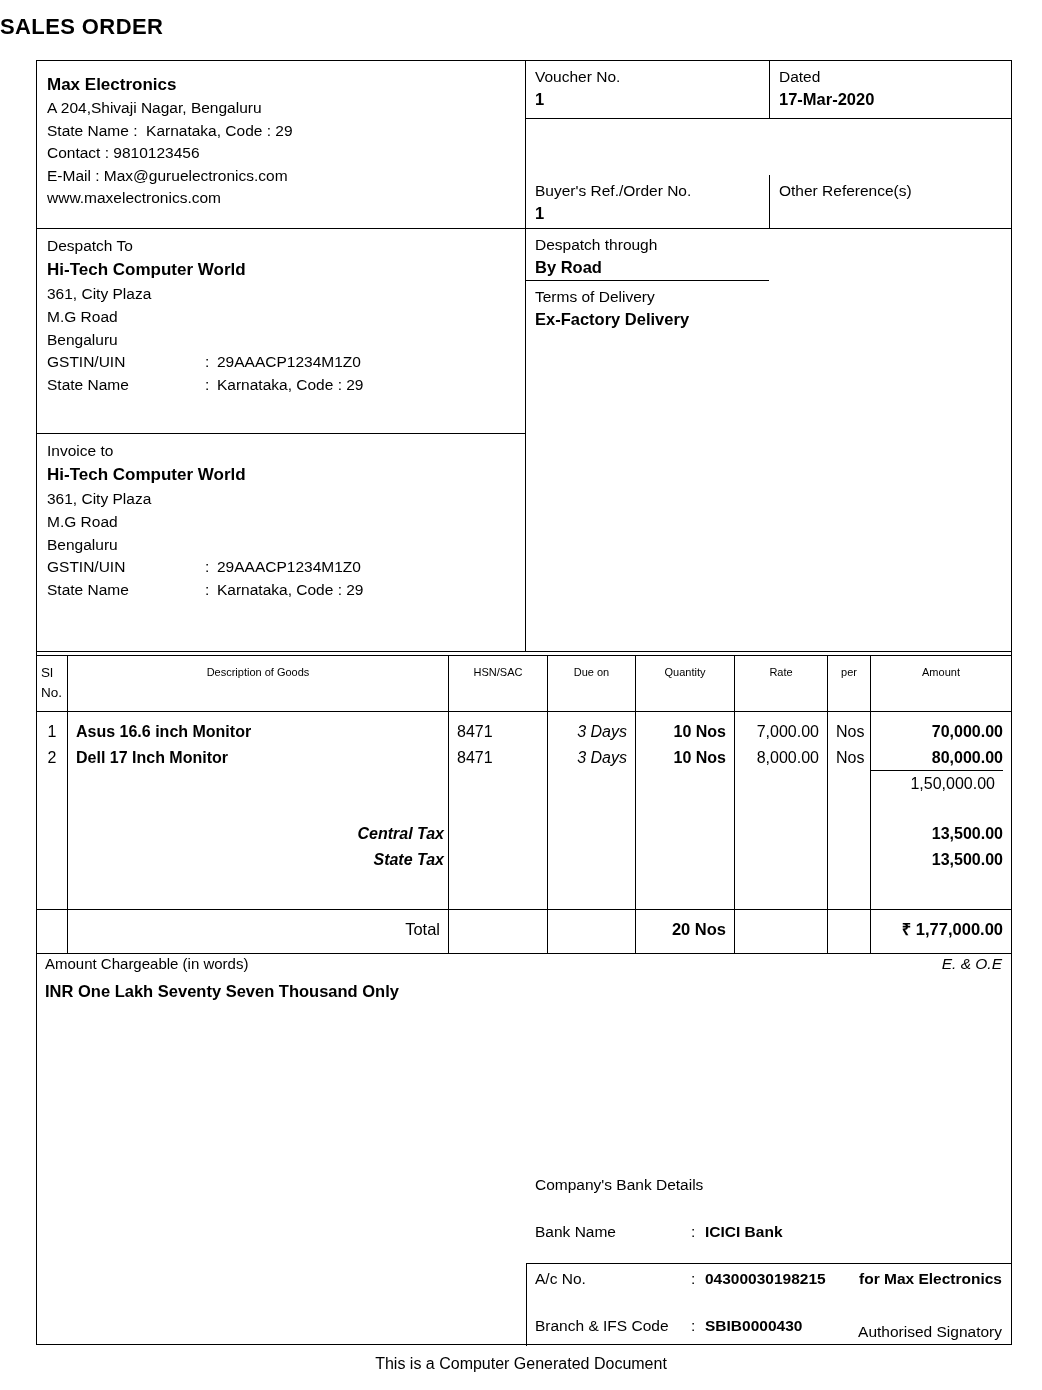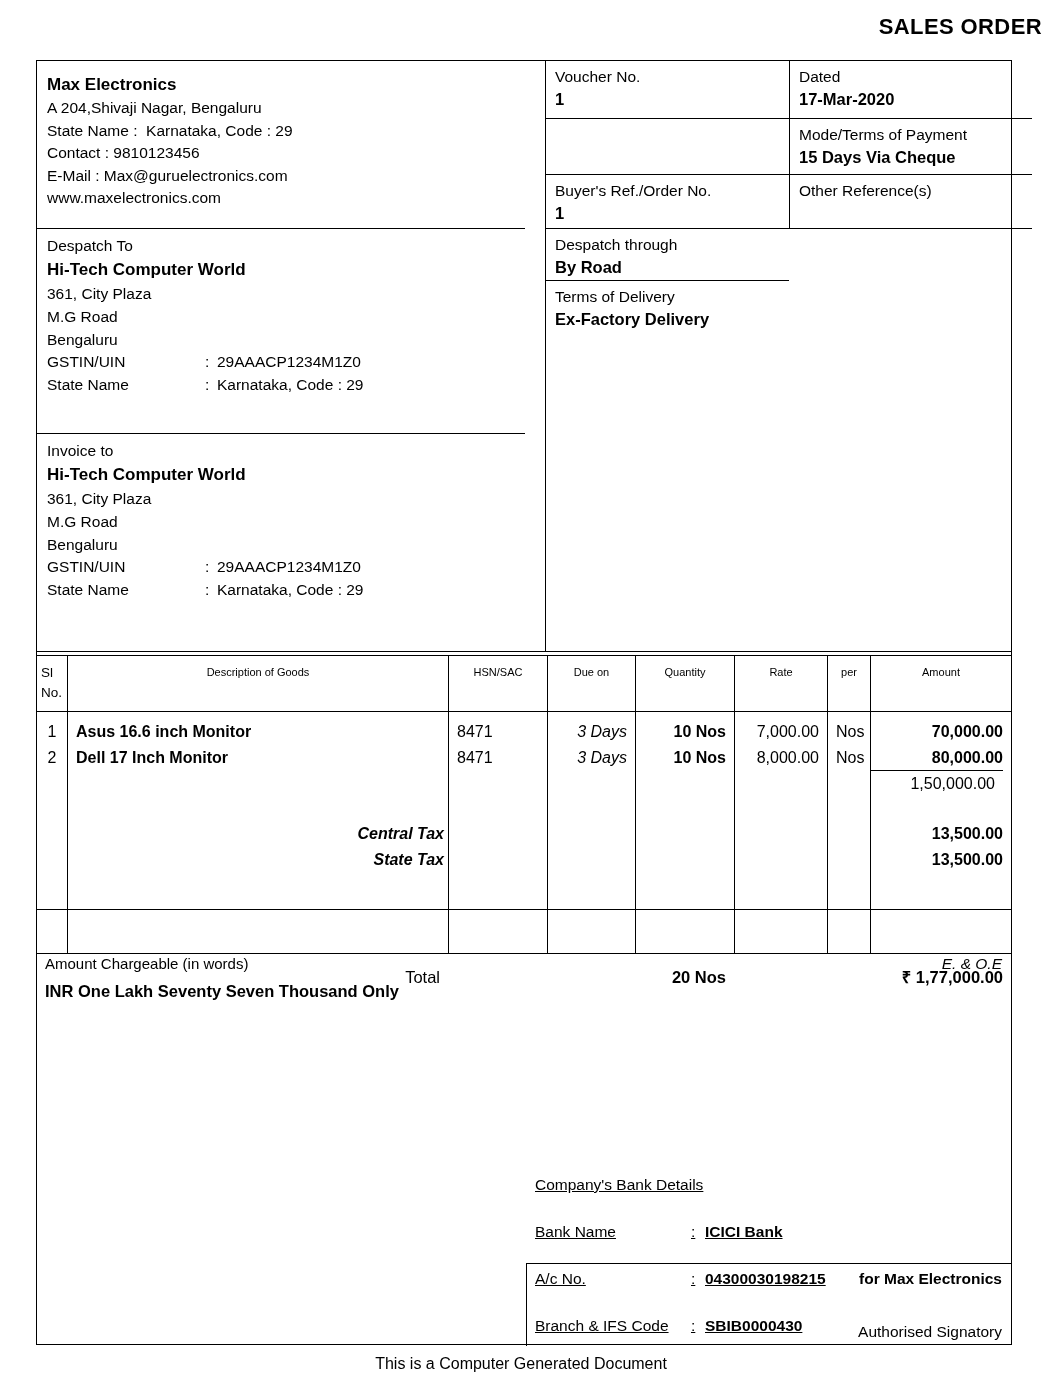--- a/index.html
+++ b/index.html
@@ -15,21 +15,21 @@
     width: 1042px;
     height: 1390px;
     background: #fff;
   }
 
   
   .doc-title {
     position: absolute;
     left: 0; top: 14px;
     width: 1042px;
-    text-align: right;
+    text-align: left;
     font-size: 22px;
     font-weight: bold;
     letter-spacing: 0.4px;
   }
 
   
   .frame {
     position: absolute;
     left: 36px; top: 60px;
     width: 976px; height: 1285px;
@@ -75,21 +75,21 @@
   .party-name { font-size: 17px; font-weight: bold; line-height: 26px; }
   .party-line { font-size: 15.5px; line-height: 22.8px; }
   .party-kv { font-size: 15.5px; line-height: 22.8px; display: flex; }
   .party-kv .k { width: 158px; flex: 0 0 158px; }
   .party-kv .sep { width: 12px; flex: 0 0 12px; }
   .party-kv .v { flex: 1 1 auto; }
 
   
   .right-col {
     position: absolute;
-    left: 508px; top: 0;
+    left: 488px; top: 0;
     width: 486px; height: 590px;
     border-left: 1.4px solid #000;
   }
   .rrow { position: absolute; left: 0; width: 486px; }
   .rcell {
     position: absolute; top: 0; height: 100%;
     padding: 5px 0 0 9px;
   }
   .rcell.left  { left: 0;   width: 243px; }
   .rcell.right { left: 243px; width: 243px; }
@@ -151,37 +151,36 @@
 
   .sub-line {
     margin-right: 8px;
     border-top: 1.2px solid #000;
   }
 
   .tax-label { font-size: 16px; line-height: 25.5px; height: 25.5px; padding-right: 4px; }
 
   .total-cell {
     position: absolute; top: 258px; width: 100%;
-    font-size: 16.5px; line-height: 30px; margin-top: 48px;
+    font-size: 16.5px; line-height: 30px;
   }
 
   
   .words {
     position: absolute; left: 0; top: 890px;
     width: 974px; height: 85px;
   }
   .words-cap { position: absolute; left: 8px; top: 4px; font-size: 15px; }
   .eoe { position: absolute; right: 9px; top: 4px; font-size: 15.5px; font-style: italic; }
   .words-val { position: absolute; left: 8px; top: 31px; font-size: 16.5px; font-weight: bold; }
 
   
   .bank {
     position: absolute; left: 489px; top: 1112px;
     width: 485px;
-    text-decoration: underline;
   }
   .bank-cap { font-size: 15.5px; line-height: 23px; padding-left: 9px; }
   .bank-kv { font-size: 15.5px; line-height: 23px; padding-left: 9px; display: flex; margin-top: 24px; }
   .bank-kv .k { width: 156px; flex: 0 0 156px; }
   .bank-kv .sep { width: 14px; flex: 0 0 14px; }
   .bank-kv .v { font-weight: bold; }
 
   .sign-box {
     position: absolute; left: 489px; top: 1202px;
     width: 485px; height: 83px;
@@ -268,27 +267,20 @@
         <div class="rcell left hdiv-bottom">
           <div class="rlabel">Voucher No.</div>
           <div class="rvalue">1</div>
         </div>
         <div class="rcell right vdiv hdiv-bottom">
           <div class="rlabel">Dated</div>
           <div class="rvalue">17-Mar-2020</div>
         </div>
       </div>
 
-      <div class="rrow" style="top:58px; height:56px;">
-        <div class="rcell left hdiv-bottom"></div>
-        <div class="rcell right vdiv hdiv-bottom">
-          <div class="rlabel">Mode/Terms of Payment</div>
-          <div class="rvalue">15 Days Via Cheque</div>
-        </div>
-      </div>
 
       <div class="rrow" style="top:114px; height:54px;">
         <div class="rcell left hdiv-bottom">
           <div class="rlabel">Buyer's Ref./Order No.</div>
           <div class="rvalue">1</div>
         </div>
         <div class="rcell right vdiv hdiv-bottom">
           <div class="rlabel">Other Reference(s)</div>
           <div class="rvalue"></div>
         </div>

